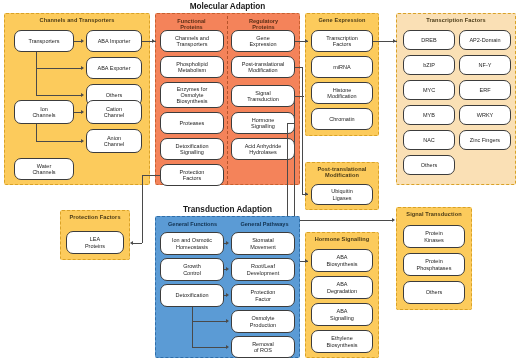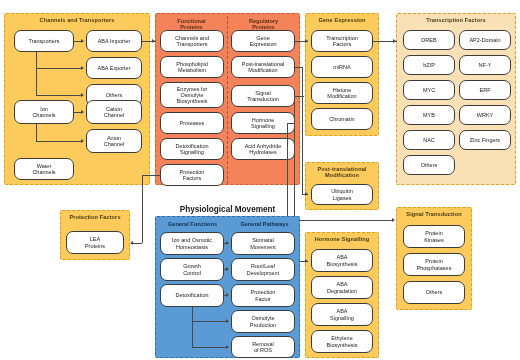--- a/index.html
+++ b/index.html
@@ -51,21 +51,22 @@
   .arrow{position:absolute;width:0;height:0;border-top:2.4px solid transparent;
          border-bottom:2.4px solid transparent;border-left:3.4px solid #4a4a4a;}
   .arrow.left{border-left:none;border-right:3.4px solid #4a4a4a;}
   .divider{position:absolute;border-left:1px dashed #b5532a;}
 </style>
 </head>
 <body>
 
 <div id="stage">
 
-  <div class="group-title" style="left:155px;top:205px;width:145px;">Physiological Movement</div>
+  <div class="group-title" style="left:155px;top:2px;width:145px;">Molecular Adaption</div>
+  <div class="group-title" style="left:155px;top:205px;width:145px;">Transduction Adaption</div>
 
   <div class="panel yellow" style="left:4px;top:13px;width:146px;height:172px;">
     <div class="panel-title">Channels and Transporters</div>
   </div>
   <div class="node" style="left:14px;top:30px;width:60px;height:22px;">
     <span>Transporters</span>
   </div>
   <div class="node" style="left:86px;top:30px;width:56px;height:22px;">
     <span>ABA Importer</span>
   </div>

